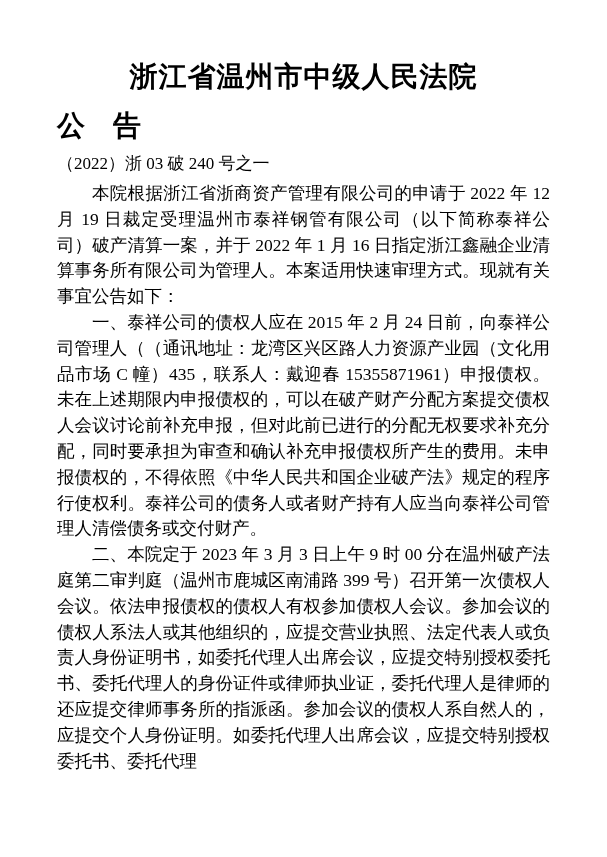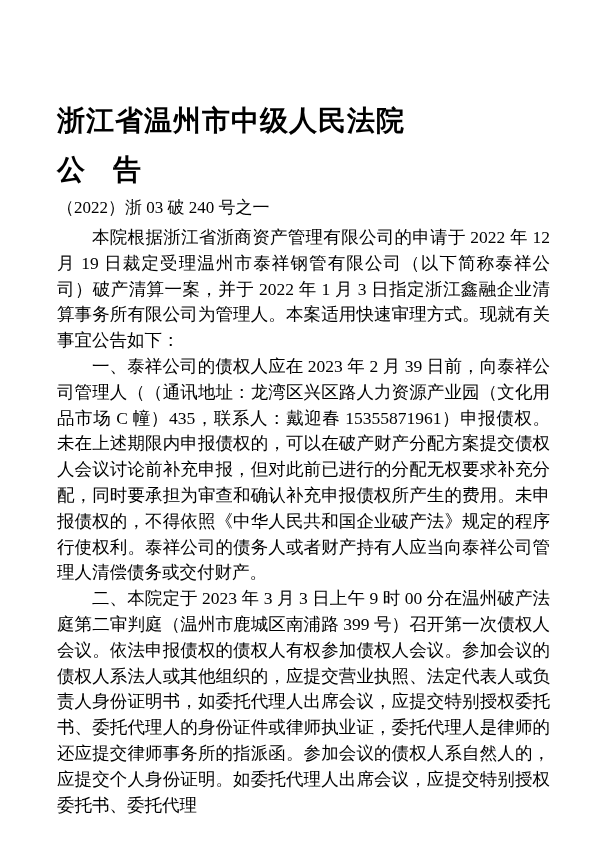--- a/index.html
+++ b/index.html
@@ -10,26 +10,26 @@
   }
   .page {
     position: relative;
     width: 607px;
     height: 857px;
     background: #ffffff;
     overflow: hidden;
     padding: 61px 57px 0 57px;
   }
   .court-name {
+    text-align: center;
     font-weight: bold;
     font-size: 28px;
     line-height: 32px;
     letter-spacing: 1px;
     white-space: nowrap;
-    margin-top: 44px;
   }
   .doc-title {
     text-align: left;
     font-weight: bold;
     font-size: 28px;
     line-height: 30px;
     margin-top: 18px;
     white-space: nowrap;
   }
   .case-number {
@@ -52,17 +52,17 @@
   }
 </style>
 </head>
 <body>
 
 <div class="page">
   <div class="court-name">浙江省温州市中级人民法院</div>
   <div class="doc-title">公　告</div>
   <div class="case-number">（2022）浙 03 破 240 号之一</div>
   <div class="body-text">
-    <p>本院根据浙江省浙商资产管理有限公司的申请于 2022 年 12 月 19 日裁定受理温州市泰祥钢管有限公司（以下简称泰祥公司）破产清算一案，并于 2022 年 1 月 3 日指定浙江鑫融企业清算事务所有限公司为管理人。本案适用快速审理方式。现就有关事宜公告如下：</p>
-    <p>一、泰祥公司的债权人应在 2023 年 2 月 39 日前，向泰祥公司管理人（（通讯地址：龙湾区兴区路人力资源产业园（文化用品市场 C 幢）435，联系人：戴迎春 15355871961）申报债权。未在上述期限内申报债权的，可以在破产财产分配方案提交债权人会议讨论前补充申报，但对此前已进行的分配无权要求补充分配，同时要承担为审查和确认补充申报债权所产生的费用。未申报债权的，不得依照《中华人民共和国企业破产法》规定的程序行使权利。泰祥公司的债务人或者财产持有人应当向泰祥公司管理人清偿债务或交付财产。</p>
+    <p>本院根据浙江省浙商资产管理有限公司的申请于 2022 年 12 月 19 日裁定受理温州市泰祥钢管有限公司（以下简称泰祥公司）破产清算一案，并于 2022 年 1 月 16 日指定浙江鑫融企业清算事务所有限公司为管理人。本案适用快速审理方式。现就有关事宜公告如下：</p>
+    <p>一、泰祥公司的债权人应在 2015 年 2 月 24 日前，向泰祥公司管理人（（通讯地址：龙湾区兴区路人力资源产业园（文化用品市场 C 幢）435，联系人：戴迎春 15355871961）申报债权。未在上述期限内申报债权的，可以在破产财产分配方案提交债权人会议讨论前补充申报，但对此前已进行的分配无权要求补充分配，同时要承担为审查和确认补充申报债权所产生的费用。未申报债权的，不得依照《中华人民共和国企业破产法》规定的程序行使权利。泰祥公司的债务人或者财产持有人应当向泰祥公司管理人清偿债务或交付财产。</p>
     <p>二、本院定于 2023 年 3 月 3 日上午 9 时 00 分在温州破产法庭第二审判庭（温州市鹿城区南浦路 399 号）召开第一次债权人会议。依法申报债权的债权人有权参加债权人会议。参加会议的债权人系法人或其他组织的，应提交营业执照、法定代表人或负责人身份证明书，如委托代理人出席会议，应提交特别授权委托书、委托代理人的身份证件或律师执业证，委托代理人是律师的还应提交律师事务所的指派函。参加会议的债权人系自然人的，应提交个人身份证明。如委托代理人出席会议，应提交特别授权委托书、委托代理</p>
   </div>
 </div>
 
 </body></html>

